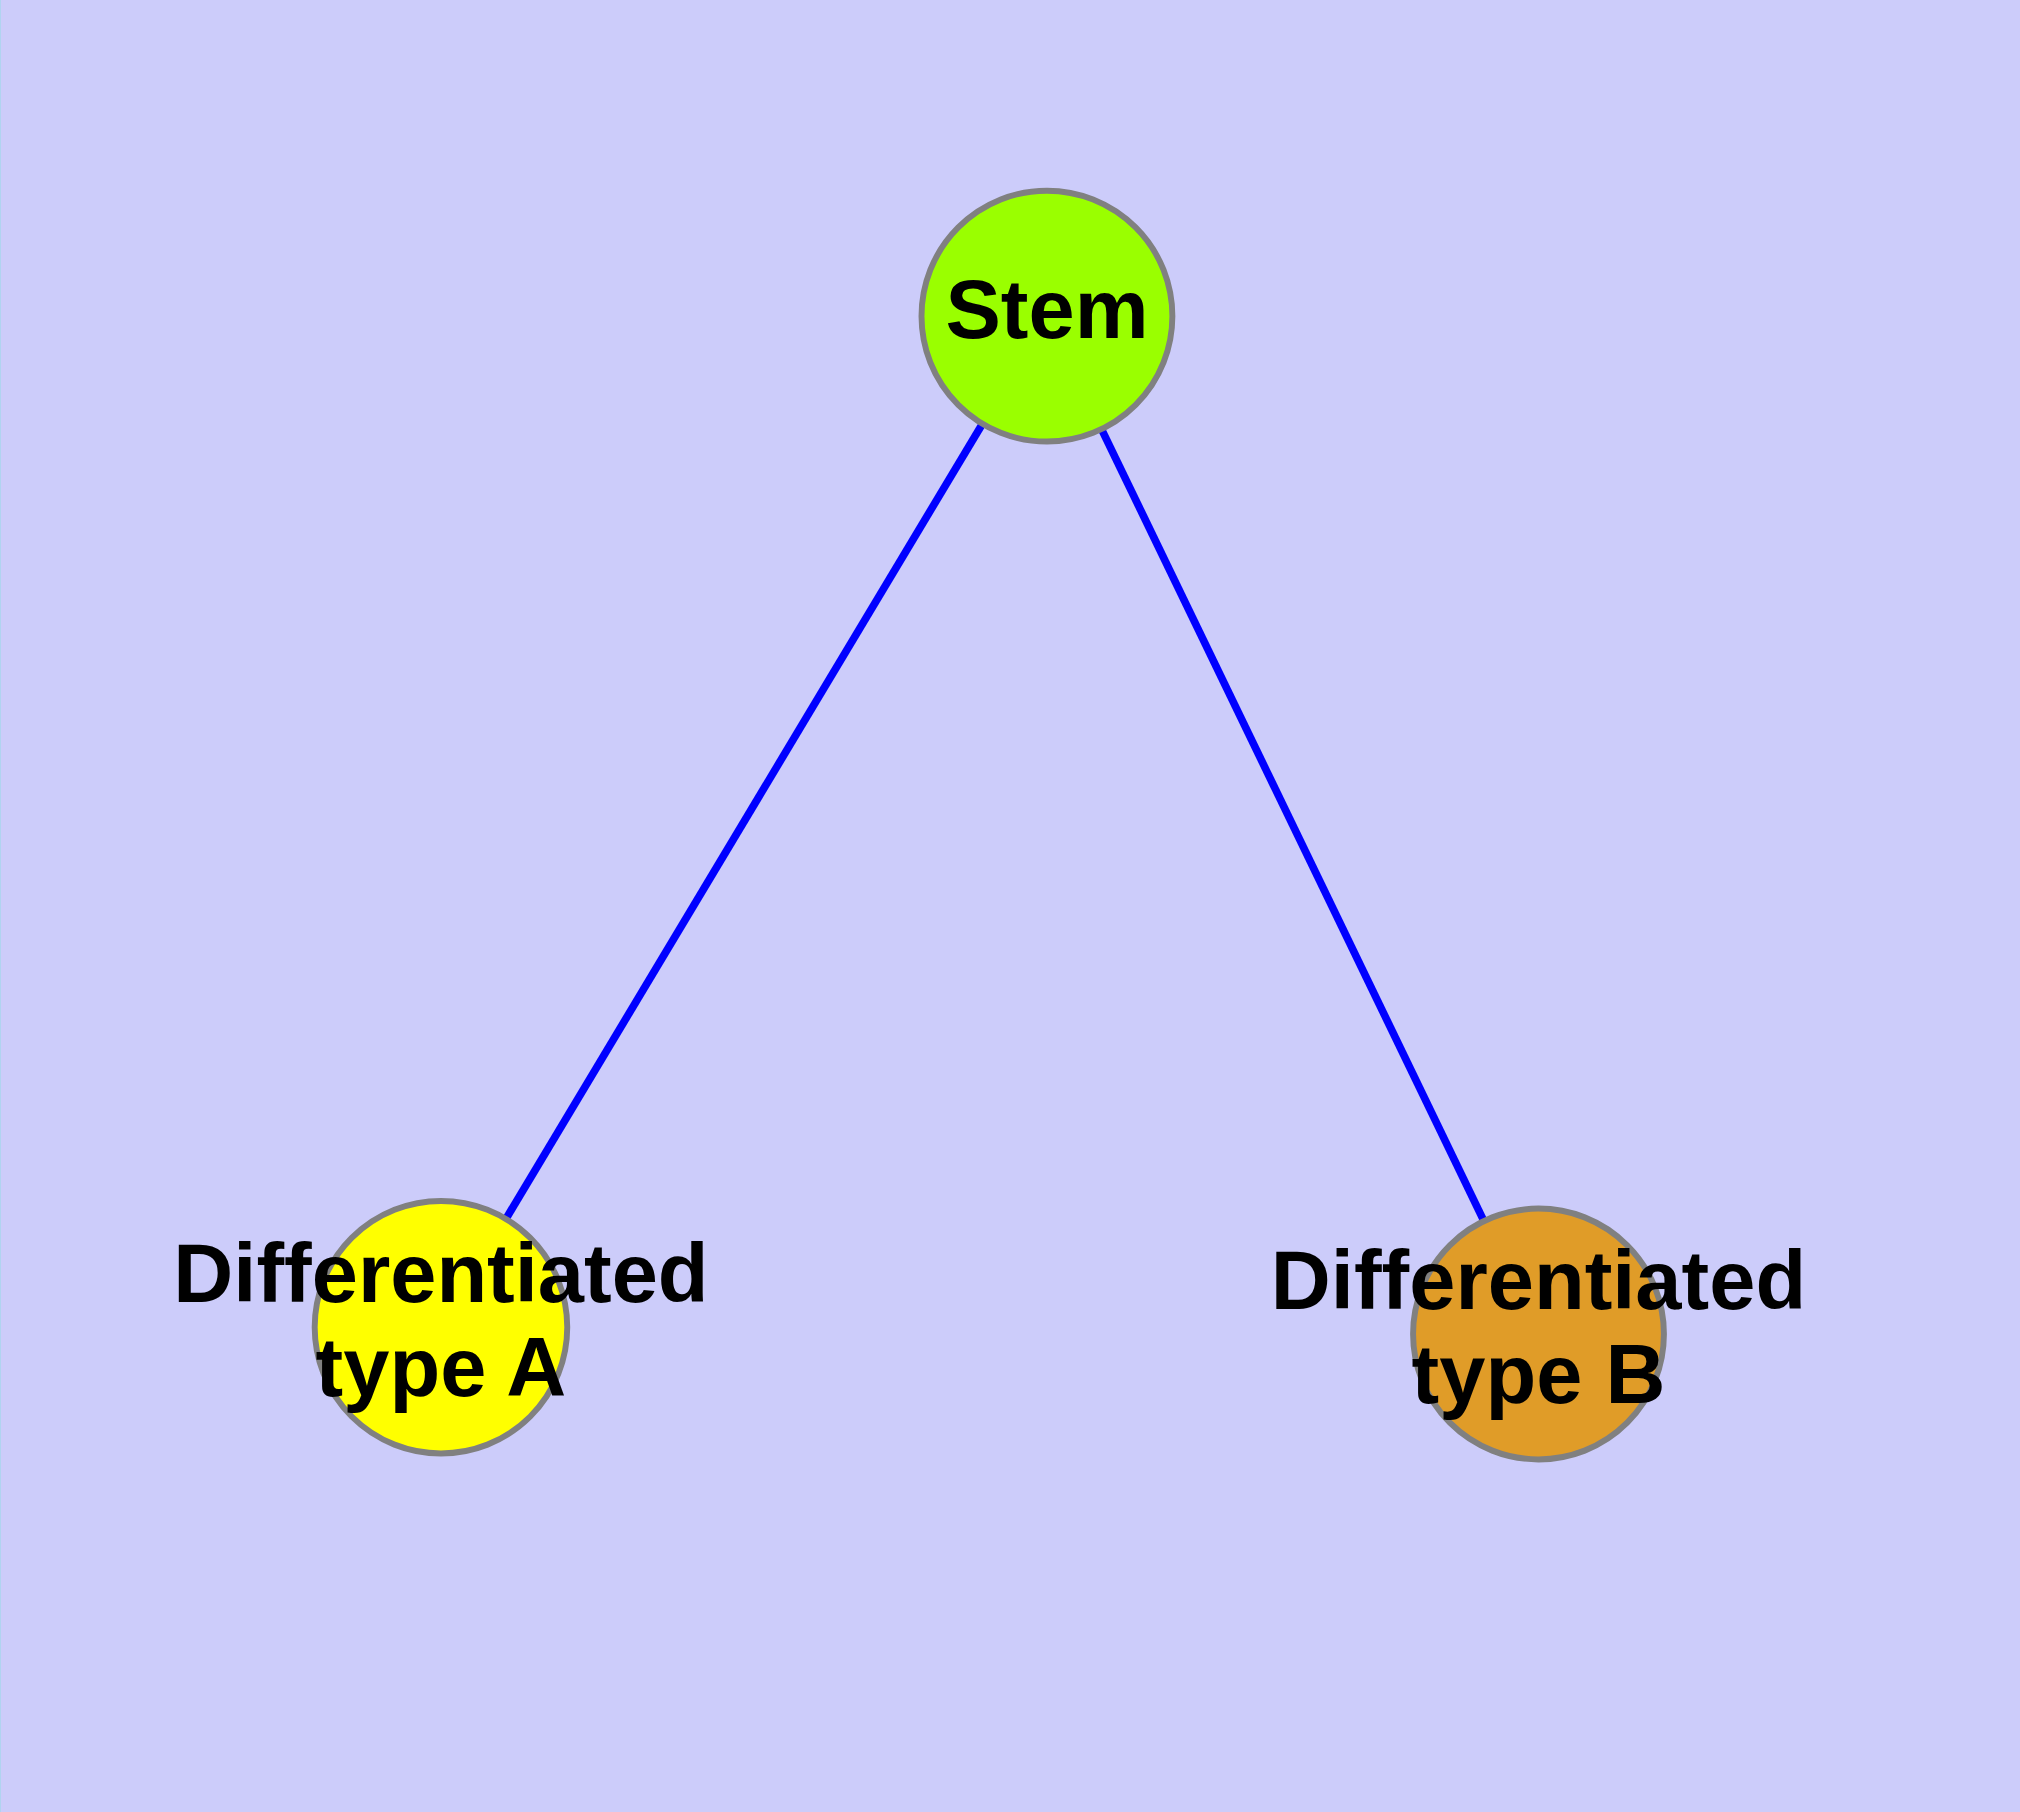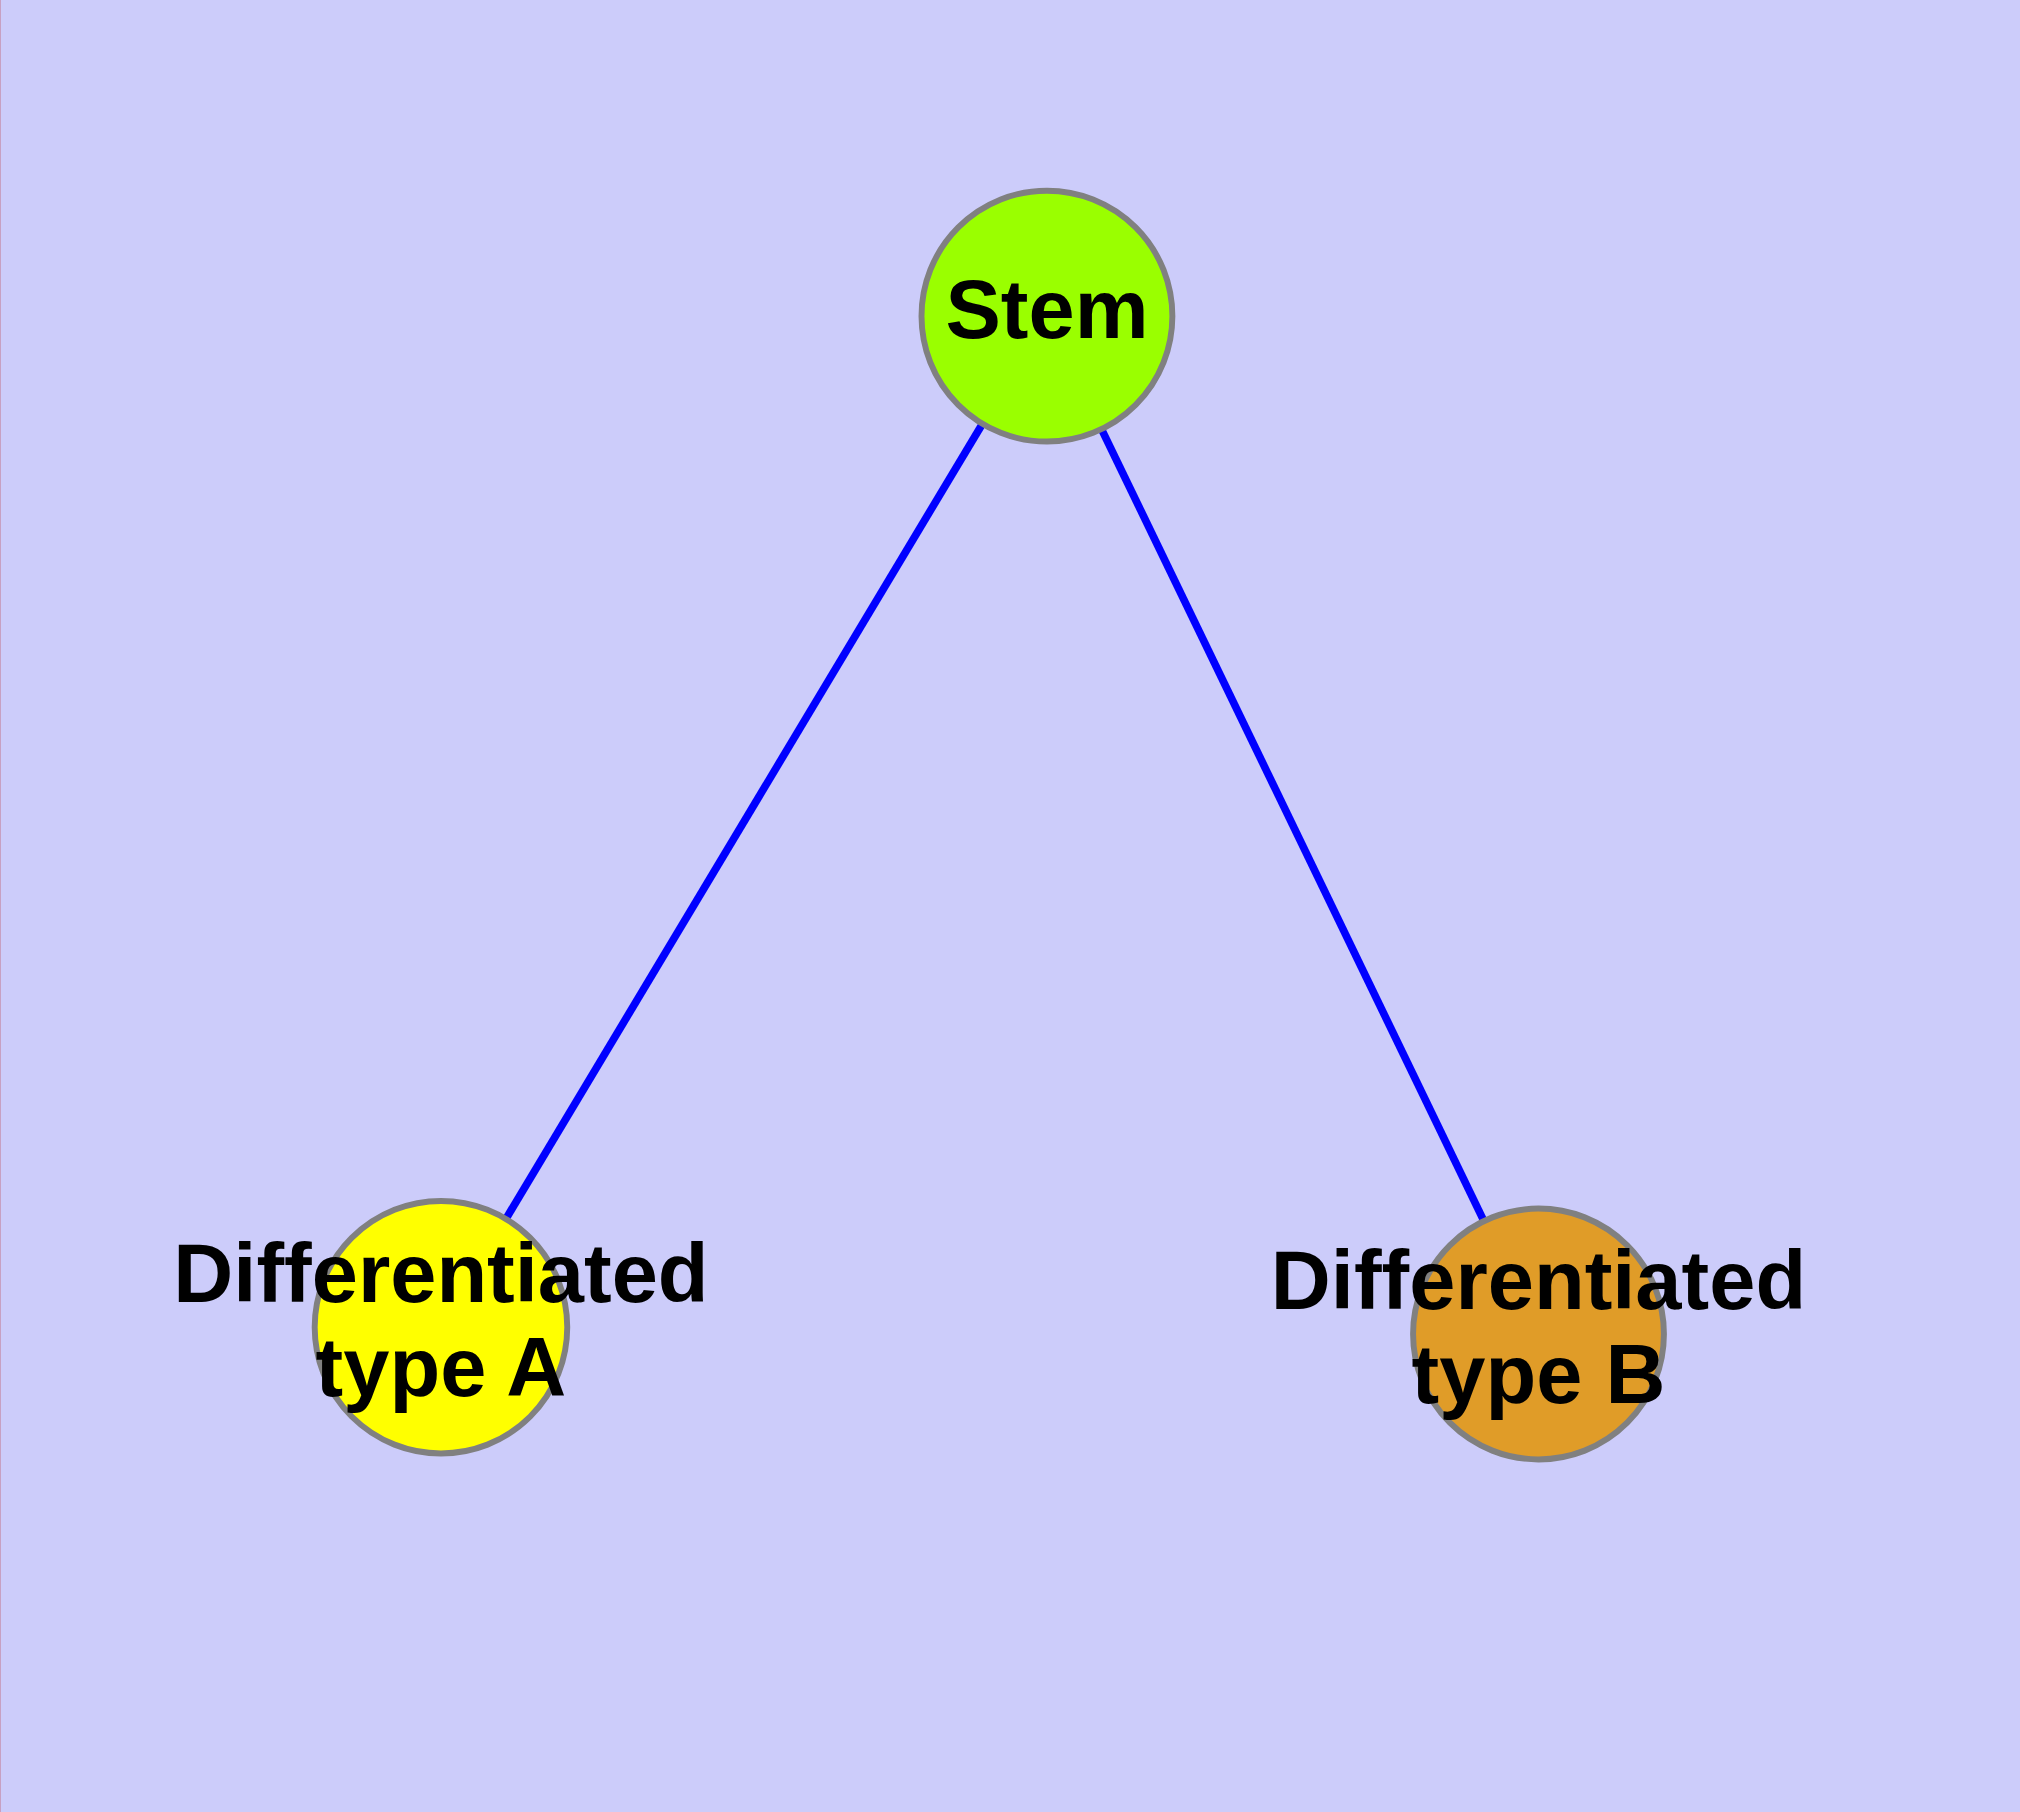--- a/index.html
+++ b/index.html
@@ -26,21 +26,21 @@
     font-weight: bold;
     fill: #000000;
     text-anchor: middle;
     dominant-baseline: middle;
     paint-order: normal;
   }
 </style>
 </head>
 <body>
 
-<div id="stage" style="width: 2021px; height: 1812px; background: #b91c1c;">
+<div id="stage" style="width: 2021px; height: 1812px; background: #5eead4;">
   <svg id="graph-svg" viewBox="0 0 2384 2138" xmlns="http://www.w3.org/2000/svg" width="2021" height="1812">
       <rect x="0" y="0" width="2384" height="2138" fill="#ccccfa"></rect>
       <g>
         <line x1="1158.403158500687" y1="500.80424043172087" x2="597.1109142610534" y2="1437.3380129882005" stroke="#0000ff" stroke-width="9" stroke-linecap="butt"></line>
         <line x1="1299.796355506199" y1="507.1731430395602" x2="1750.203644493801" y2="1439.8268569604397" stroke="#0000ff" stroke-width="9" stroke-linecap="butt"></line>
       </g>
       <g>
         <circle cx="1235" cy="373" r="148" fill="#9aff00" stroke="#808080" stroke-width="7"></circle>
         <circle cx="520" cy="1566" r="149" fill="#ffff00" stroke="#808080" stroke-width="7"></circle>
         <circle cx="1815" cy="1574" r="148" fill="#e09c28" stroke="#808080" stroke-width="7"></circle>

